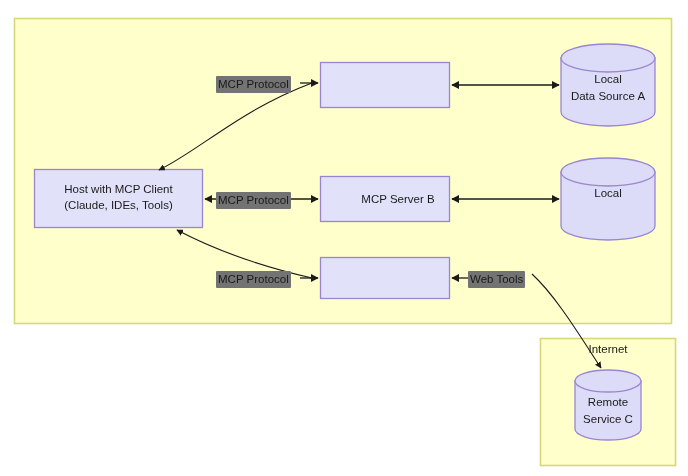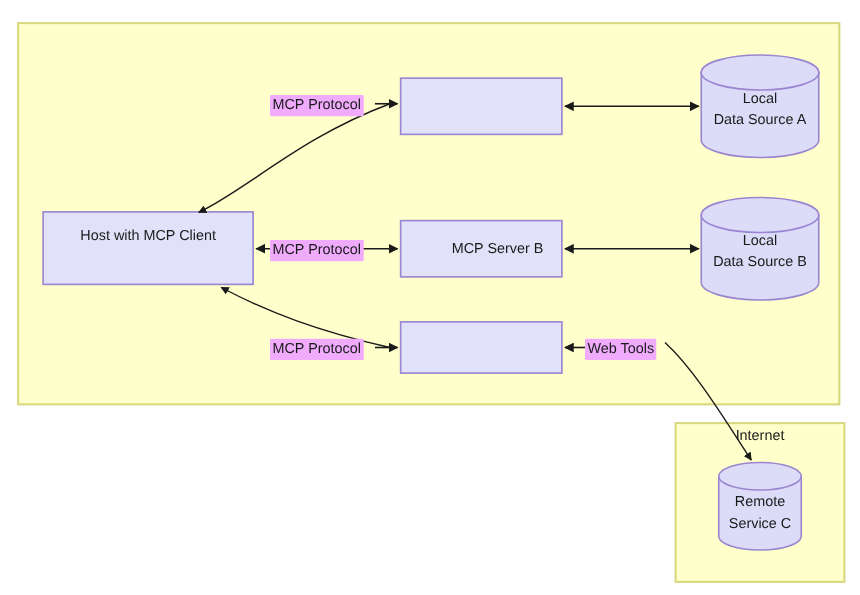--- a/index.html
+++ b/index.html
@@ -37,21 +37,21 @@
     pointer-events: none;
   }
   .group-title {
     font-size: 11.5px;
   }
   .node-title {
     font-size: 11.5px;
   }
   .edge-label {
     font-size: 11.5px;
-    background: #f0abfc;
+    background: #737373;
     padding: 1px 2px;
     border-radius: 1px;
   }
 </style>
 </head>
 <body>
 
 <div id="diagram-root">
 
   <svg class="canvas" viewBox="0 0 688 476">
@@ -104,30 +104,30 @@
     <line x1="300" y1="278" x2="318" y2="278" stroke="#1a1a1a" stroke-width="1.3" marker-end="url(#arrow-end)"></line>
 
     <line x1="470" y1="278" x2="452" y2="278" stroke="#1a1a1a" stroke-width="1.3" marker-end="url(#arrow-end)"></line>
     <path d="M 532 274 C 556 296 580 336 601 368" fill="none" stroke="#1a1a1a" stroke-width="1.1" marker-end="url(#arrow-end)"></path>
   </svg>
 
 
   <div class="lbl group-title" style="left:568px; top:342px; width:80px;">Internet</div>
 
   <div class="lbl node-title" style="left:34px; top:182px; width:169px;">Host with MCP Client</div>
+  <div class="lbl node-title" style="left:34px; top:198px; width:169px;">(Claude, IDEs, Tools)</div>
 
 
   <div class="lbl node-title" style="left:320px; top:192px; width:156px;">MCP Server B</div>
 
 
   <div class="lbl node-title" style="left:561px; top:72px; width:94px;">Local</div>
   <div class="lbl node-title" style="left:553px; top:89px; width:110px;">Data Source A</div>
 
   <div class="lbl node-title" style="left:561px; top:186px; width:94px;">Local</div>
-  <div class="lbl node-title" style="left:553px; top:203px; width:110px;">Data Source B</div>
 
   <div class="lbl node-title" style="left:570px; top:395px; width:76px;">Remote</div>
   <div class="lbl node-title" style="left:570px; top:412px; width:76px;">Service C</div>
 
   <div class="lbl edge-label" style="left:216px; top:76px;">MCP Protocol</div>
 
   <div class="lbl edge-label" style="left:216px; top:192px;">MCP Protocol</div>
 
   <div class="lbl edge-label" style="left:216px; top:271px;">MCP Protocol</div>
 

